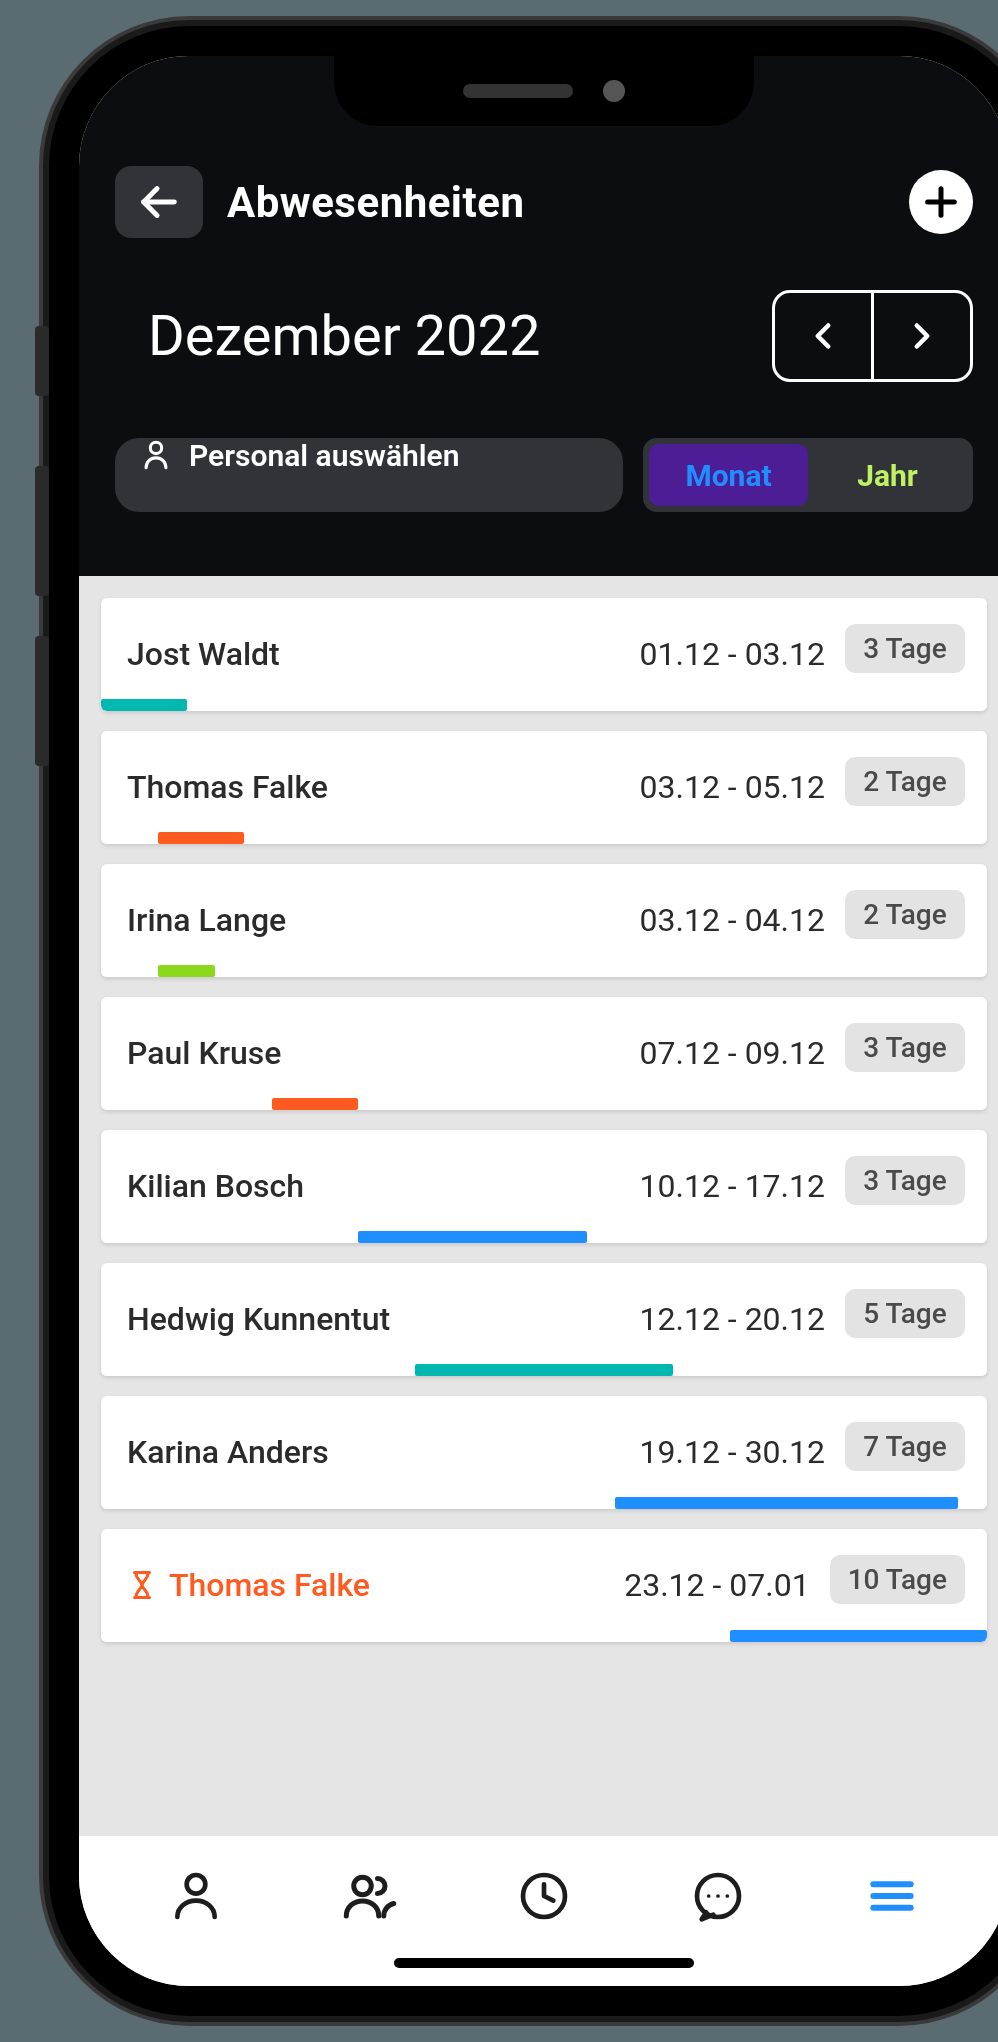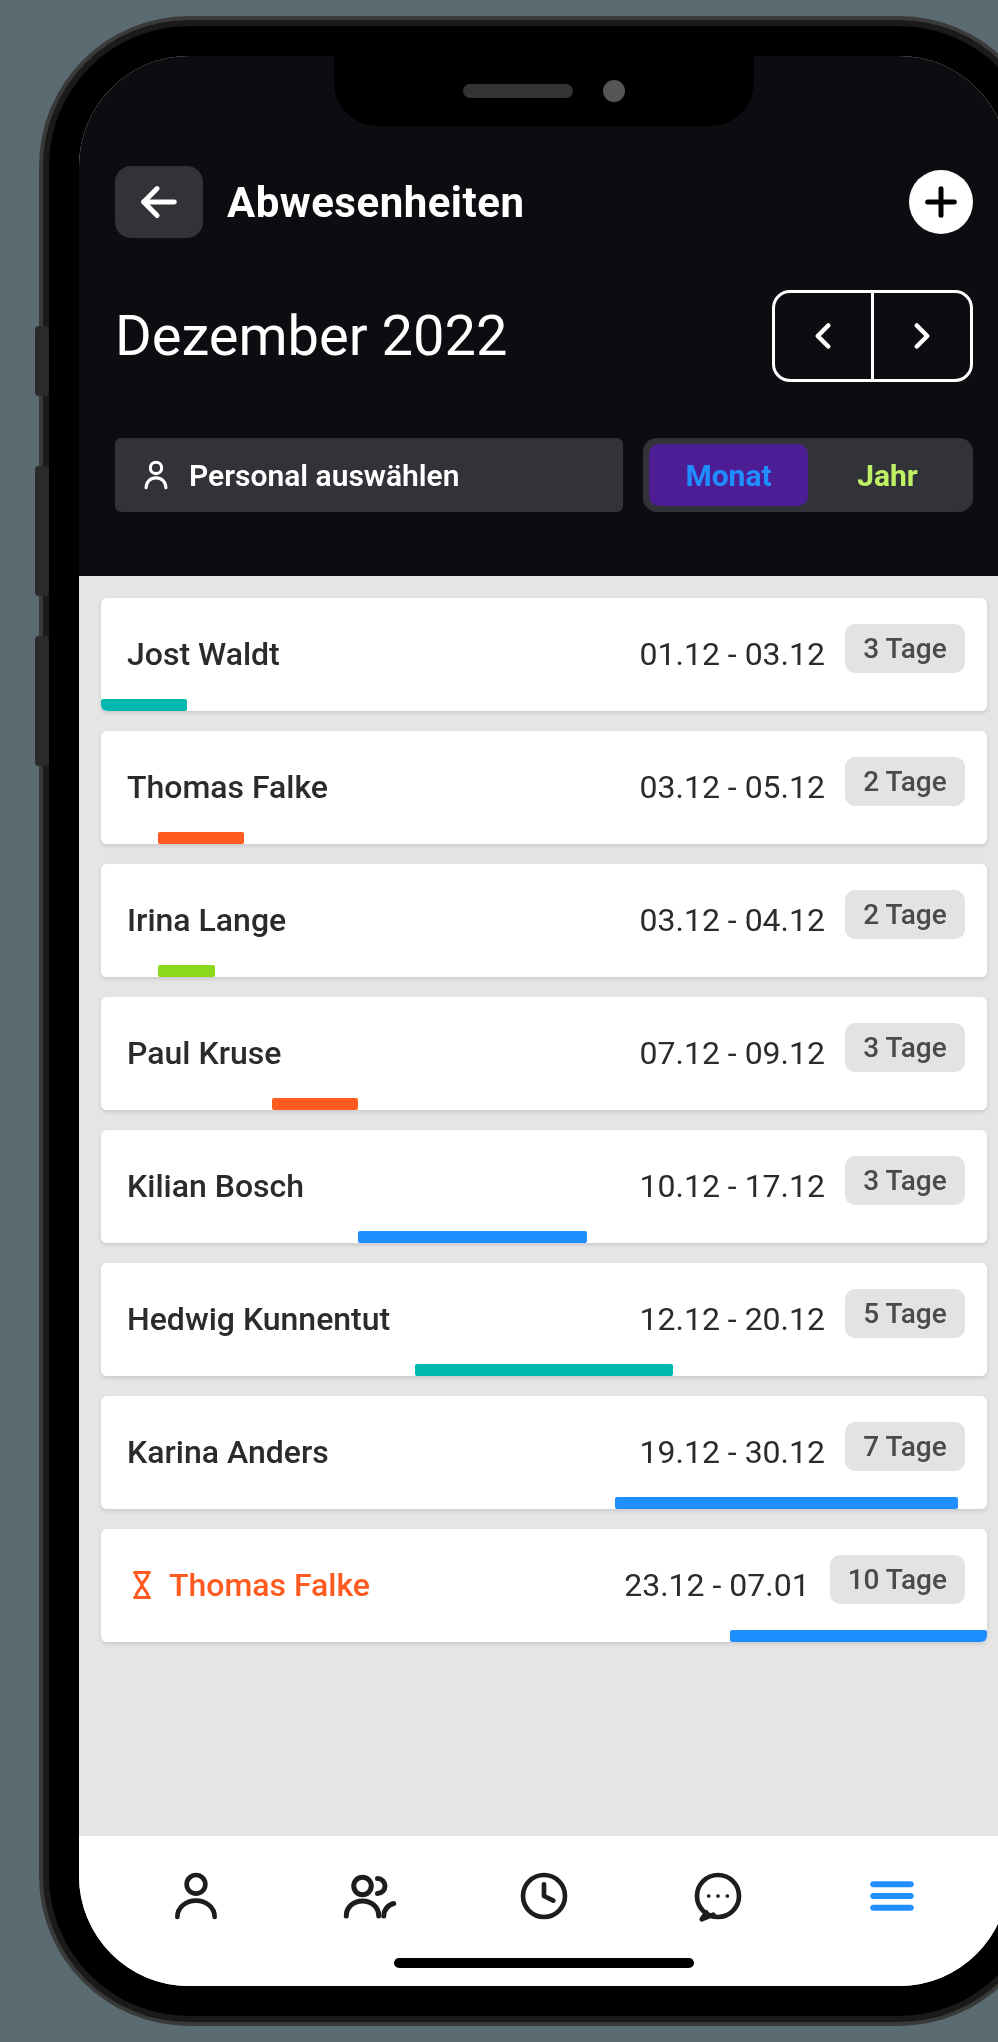--- a/index.html
+++ b/index.html
@@ -58,41 +58,41 @@
   }
   .page-title { font-size: 42px; font-weight: 700; letter-spacing: .5px; }
   .add-btn {
     margin-left: auto;
     width: 64px; height: 64px;
     background: #fff; color: #000;
     border-radius: 50%;
     display: flex; align-items: center; justify-content: center;
     cursor: pointer;
   }
-  .monthbar { display: flex; align-items: center; margin-top: 52px; }
+  .monthbar { display: flex; align-items: center; margin-top: 52px; margin-left: 33px; }
   .month-label { font-size: 56px; font-weight: 400; }
   .month-nav {
     margin-left: auto;
     display: flex;
     border: 3px solid #fff; border-radius: 18px;
     overflow: hidden;
   }
   .mn-btn {
     width: 96px; height: 86px;
     display: flex; align-items: center; justify-content: center;
     cursor: pointer;
   }
   .mn-sep { width: 3px; background: #fff; }
   .filterbar { display: flex; align-items: center; gap: 20px; margin-top: 56px; }
   .select-p {
     flex: 1;
     height: 74px;
     background: #323339;
-    border-radius: 6px;
-    display: flex; align-items: center; gap: 16px;
+    border-radius: 24px;
+    display: flex; align-items: flex-start; gap: 16px;
     padding: 0 24px;
     cursor: pointer;
     font-size: 30px; font-weight: 600;
   }
   .seg {
     width: 330px; height: 74px;
     background: #323339;
     border-radius: 14px;
     display: flex; align-items: center;
     padding: 6px;

